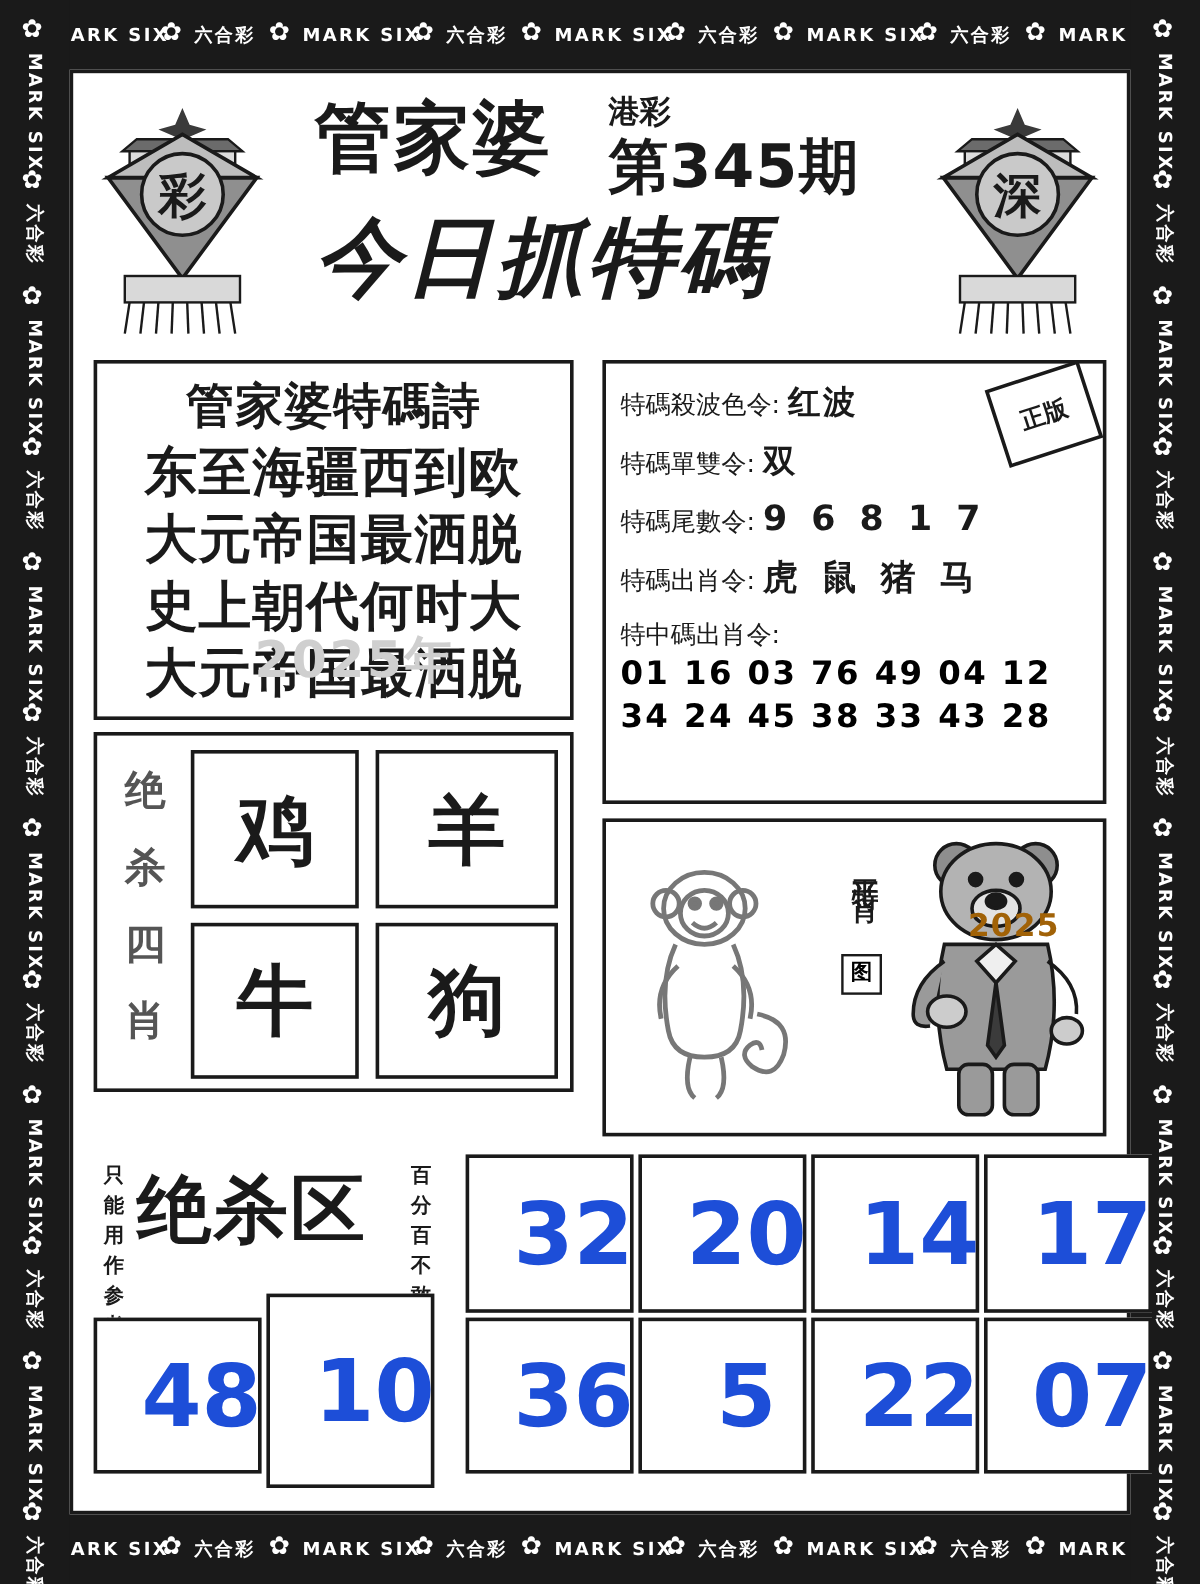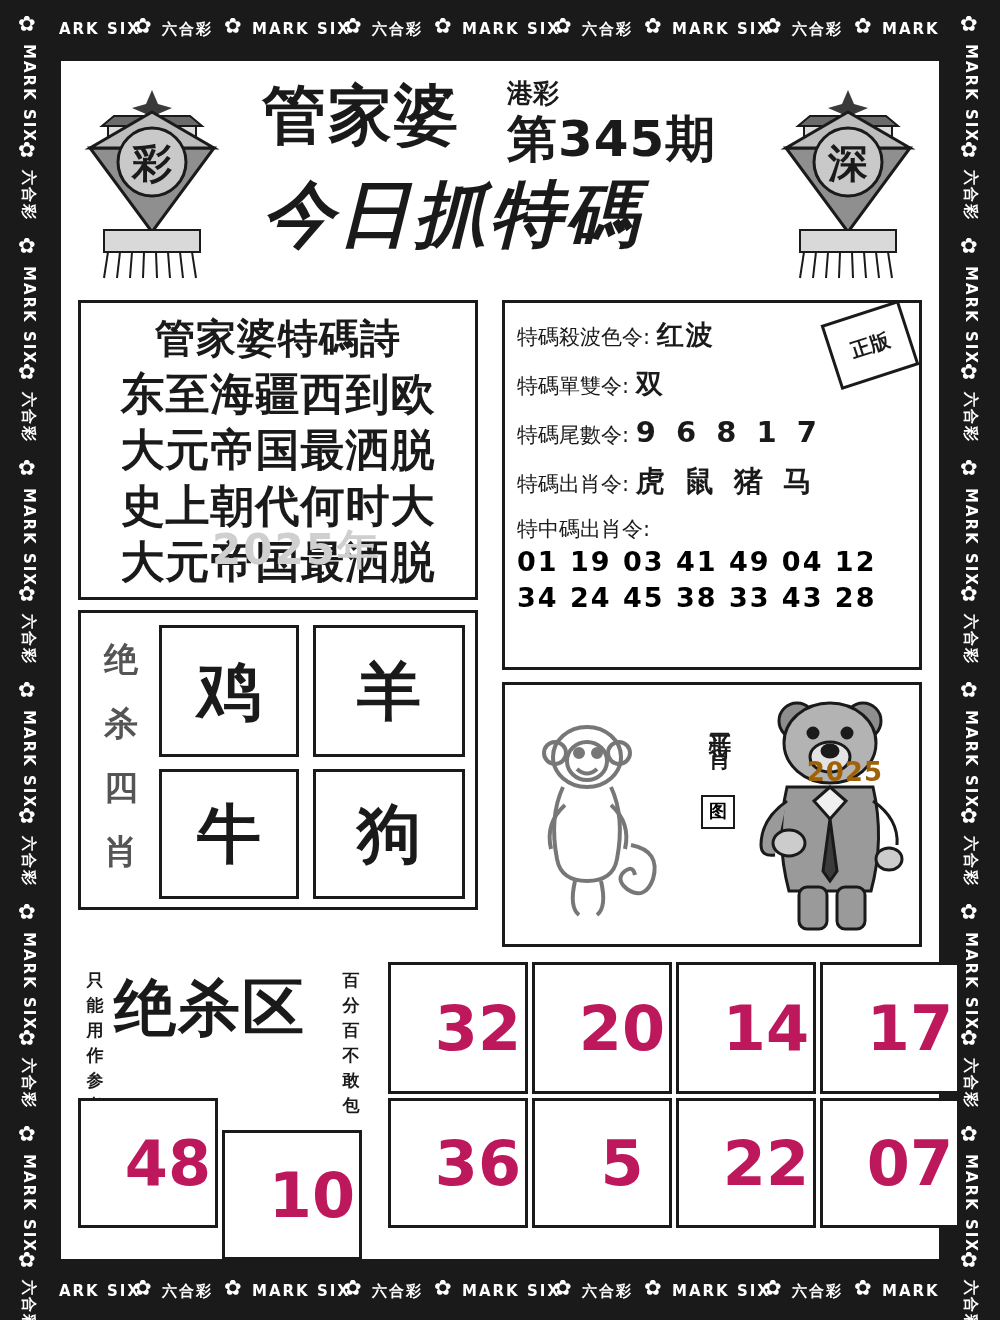--- a/index.html
+++ b/index.html
@@ -144,21 +144,21 @@
     letter-spacing:2px;font-family:"DejaVu Serif",serif;
   }
   .kz-right{
     position:absolute;left:258px;top:6px;width:30px;font-size:17px;font-weight:bold;
     color:#1a1a1a;line-height:25px;text-align:center;
   }
 
   .numcell{
     position:absolute;border:3px solid #1a1a1a;box-sizing:border-box;background:#fff;
     display:flex;align-items:center;justify-content:center;
-    font-size:62px;font-weight:bold;color:#be185d;font-family:"DejaVu Sans",sans-serif;padding-left:40px;
+    font-size:72px;font-weight:bold;color:#1d4ed8;font-family:"DejaVu Sans",sans-serif;padding-left:40px;
   }
 
   .watermark{
     position:absolute;left:150px;top:460px;font-size:42px;color:#cfcfcf;font-weight:bold;
     letter-spacing:2px;
   }
 </style>
 </head>
 <body>
 
@@ -340,21 +340,21 @@
         <span class="tip-val-lg">9 6 8 1 7</span>
       </div>
       <div class="tip-row">
         <span class="tip-label">特碼出肖令:</span>
         <span class="tip-val-lg">虎 鼠 猪 马</span>
       </div>
 
       <div class="tip-row" style="margin-bottom:2px;">
         <span class="tip-label">特中碼出肖令:</span>
       </div>
-      <div class="tip-nums" id="tipnums1">01  19  03  41  49  04  12</div>
+      <div class="tip-nums" id="tipnums1">01  16  03  76  49  04  12</div>
       <div class="tip-nums" id="tipnums2">34  24  45  38  33  43  28</div>
     </div>
 
     <div class="zodiac-box">
       <div class="zodiac-side" id="zside">
           <div>绝</div>
           <div>杀</div>
           <div>四</div>
           <div>肖</div>
         </div>
@@ -428,20 +428,20 @@
           <div>包</div>
         </div>
     </div>
 
     <div class="numcell" style="left:326px;top:900px;width:140px;height:132px;">32</div>
     <div class="numcell" style="left:470px;top:900px;width:140px;height:132px;">20</div>
     <div class="numcell" style="left:614px;top:900px;width:140px;height:132px;">14</div>
     <div class="numcell" style="left:758px;top:900px;width:140px;height:132px;">17</div>
 
     <div class="numcell" style="left:16px;top:1036px;width:140px;height:130px;">48</div>
-    <div class="numcell" style="left:160px;top:1068px;width:140px;height:130px;">10</div>
+    <div class="numcell" style="left:160px;top:1016px;width:140px;height:162px;">10</div>
     <div class="numcell" style="left:326px;top:1036px;width:140px;height:130px;">36</div>
     <div class="numcell" style="left:470px;top:1036px;width:140px;height:130px;">5</div>
     <div class="numcell" style="left:614px;top:1036px;width:140px;height:130px;">22</div>
     <div class="numcell" style="left:758px;top:1036px;width:140px;height:130px;">07</div>
 
   </div>
 </div>
 
 </body></html>

